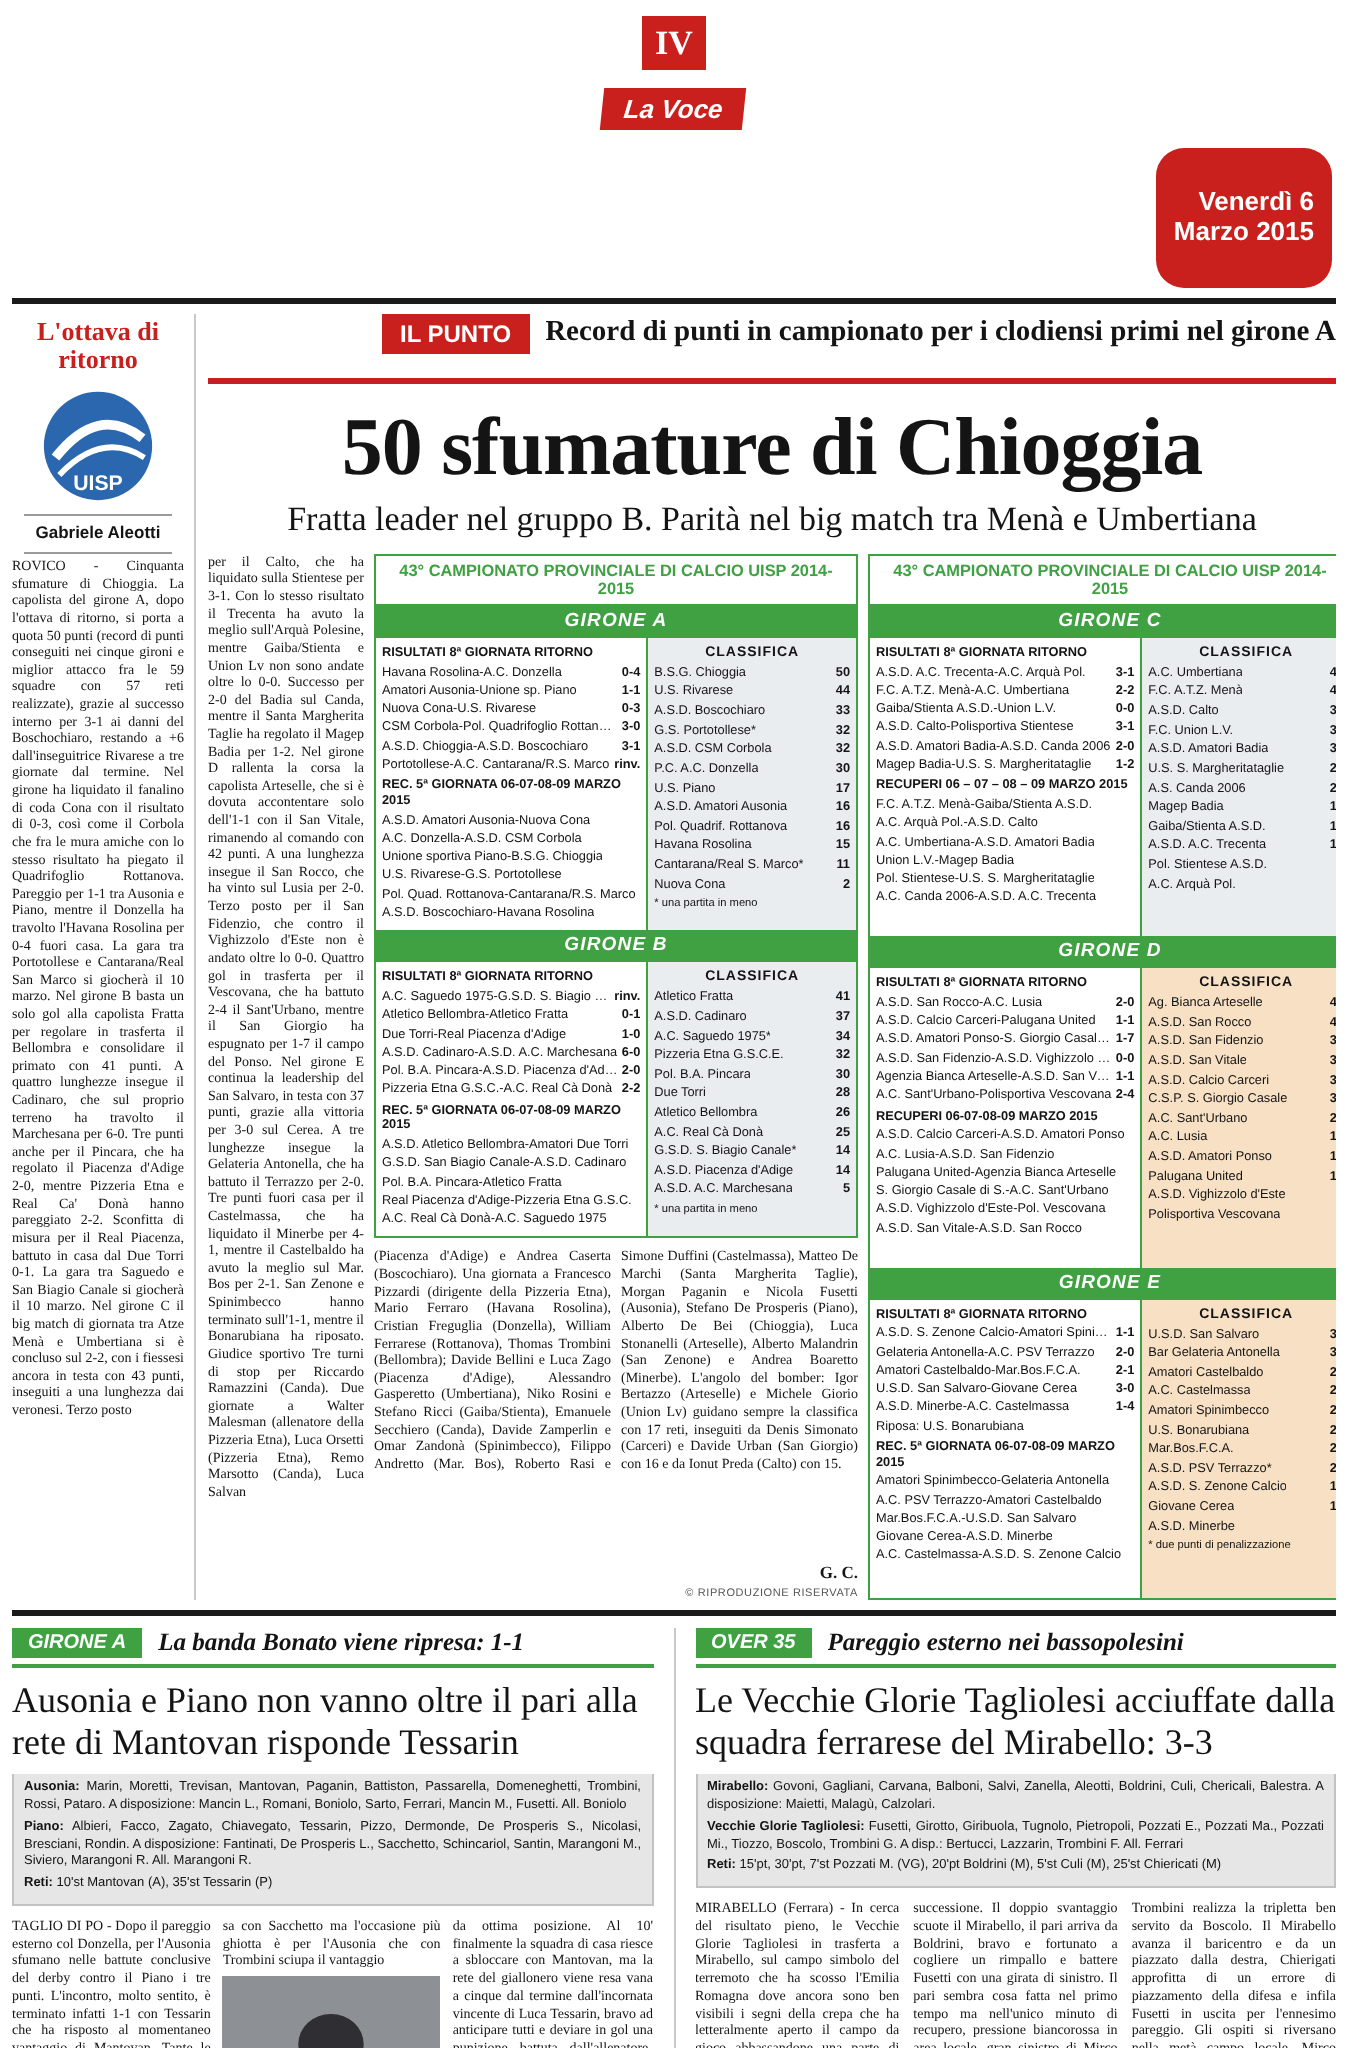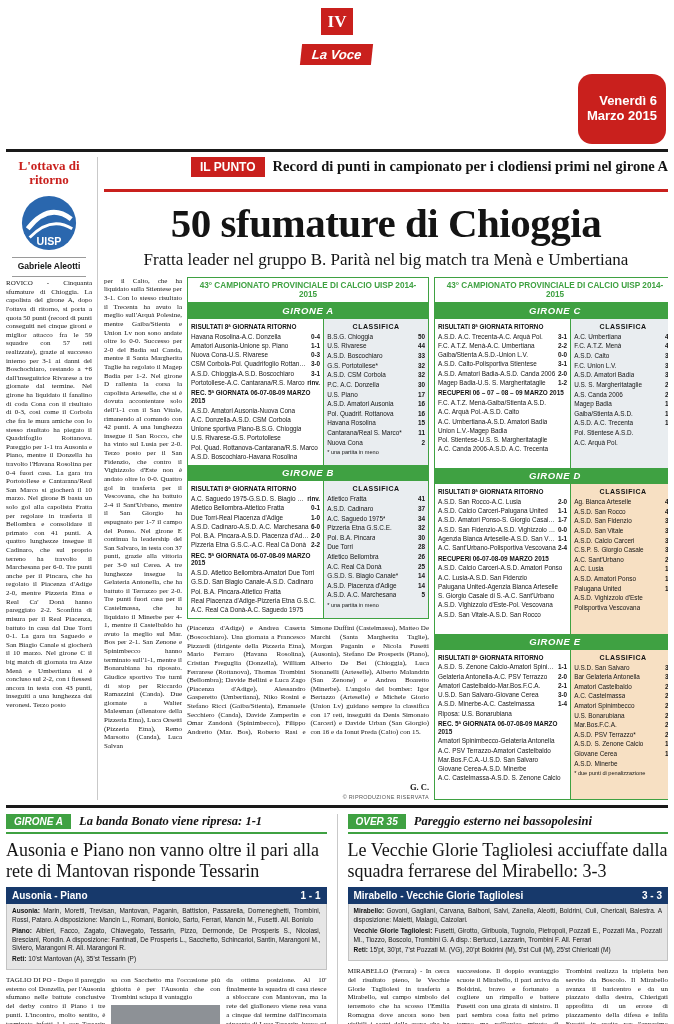--- a/index.html
+++ b/index.html
@@ -697,24 +697,20 @@
   <div class="bottom">
 
     <div class="bhalf">
       <div class="tagrow">
         <span class="tag">GIRONE A</span>
         <span class="tagline">La banda Bonato viene ripresa: 1-1</span>
       </div>
       <div class="bheadline">Ausonia e Piano non vanno oltre il pari alla rete di Mantovan risponde Tessarin</div>
 
       <div class="mbox">
-        <div class="mbox-head">
-          <span>Ausonia - Piano</span>
-          <span>1 - 1</span>
-        </div>
         <div class="mbox-body">
 
         <div class="mrow"><span class="lbl">Ausonia:</span> <span>Marin, Moretti, Trevisan, Mantovan, Paganin, Battiston, Passarella, Domeneghetti, Trombini, Rossi, Pataro. A disposizione: Mancin L., Romani, Boniolo, Sarto, Ferrari, Mancin M., Fusetti. All. Boniolo</span></div>
             <div class="mrow"><span class="lbl">Piano:</span> <span>Albieri, Facco, Zagato, Chiavegato, Tessarin, Pizzo, Dermonde, De Prosperis S., Nicolasi, Bresciani, Rondin. A disposizione: Fantinati, De Prosperis L., Sacchetto, Schincariol, Santin, Marangoni M., Siviero, Marangoni R. All. Marangoni R.</span></div>
             <div class="mrow"><span class="lbl">Reti:</span> <span>10'st Mantovan (A), 35'st Tessarin (P)</span></div>
           </div>
       </div>
 
       <div class="bl-article">
         <div class="bl-c bl-c1">TAGLIO DI PO - Dopo il pareggio esterno col Donzella, per l'Ausonia sfumano nelle battute conclusive del derby contro il Piano i tre punti. L'incontro, molto sentito, è terminato infatti 1-1 con Tessarin che ha risposto al momentaneo vantaggio di Mantovan. Tante le occasioni da gol in una partita che per lunghi tratti ha visto due squadre darsi battaglia concedendo rispettivamente ampio spazio alla manovra degli avversari. Al 5' tenta la botta da fuori Stefano De Prosperis ma Marin non si fa sorprendere. Al 25' bellissimo assist di Domeneghetti per Bresciani, il quale tutto solo in area si gira ma angola troppo il tiro e si divora un gol praticamente fatto. In avvio di ripresa il Piano colpisce una traver-</div>
@@ -738,24 +734,20 @@
     </div>
 
     <div class="bhalf right">
       <div class="tagrow">
         <span class="tag">OVER 35</span>
         <span class="tagline">Pareggio esterno nei bassopolesini</span>
       </div>
       <div class="bheadline">Le Vecchie Glorie Tagliolesi acciuffate dalla squadra ferrarese del Mirabello: 3-3</div>
 
       <div class="mbox">
-        <div class="mbox-head">
-          <span>Mirabello - Vecchie Glorie Tagliolesi</span>
-          <span>3 - 3</span>
-        </div>
         <div class="mbox-body">
 
         <div class="mrow"><span class="lbl">Mirabello:</span> <span>Govoni, Gagliani, Carvana, Balboni, Salvi, Zanella, Aleotti, Boldrini, Culi, Chericali, Balestra. A disposizione: Maietti, Malagù, Calzolari.</span></div>
             <div class="mrow"><span class="lbl">Vecchie Glorie Tagliolesi:</span> <span>Fusetti, Girotto, Giribuola, Tugnolo, Pietropoli, Pozzati E., Pozzati Ma., Pozzati Mi., Tiozzo, Boscolo, Trombini G. A disp.: Bertucci, Lazzarin, Trombini F. All. Ferrari</span></div>
             <div class="mrow"><span class="lbl">Reti:</span> <span>15'pt, 30'pt, 7'st Pozzati M. (VG), 20'pt Boldrini (M), 5'st Culi (M), 25'st Chiericati (M)</span></div>
           </div>
       </div>
 
       <div class="br-body">MIRABELLO (Ferrara) - In cerca del risultato pieno, le Vecchie Glorie Tagliolesi in trasferta a Mirabello, sul campo simbolo del terremoto che ha scosso l'Emilia Romagna dove ancora sono ben visibili i segni della crepa che ha letteralmente aperto il campo da gioco abbassandone una parte di circa 15 cm, hanno trovato sulla propria strada un avversario coriaceo, compatto e ottimamente disposto in campo. Il risultato finale di 3-3 rispecchia appieno i valori espressi. Dopo un salvataggio di Govoni in uscita su Trombini è lo stesso centravanti a portare in vantaggio i bianconeri in rapida successione. Il doppio svantaggio scuote il Mirabello, il pari arriva da Boldrini, bravo e fortunato a cogliere un rimpallo e battere Fusetti con una girata di sinistro. Il pari sembra cosa fatta nel primo tempo ma nell'unico minuto di recupero, pressione biancorossa in area locale, gran sinistro di Mirco Pozzati che Govoni devia sulla traversa, è lesto Trombini di testa a riportare avanti i suoi: 1-2. Il secondo tempo si apre con le Vecchie Glorie che cercano di controllare la gara, ma dopo pochi minuti ancora il pari di Culi in dubbia posizione di fuorigioco: 2-2. Non passano neanche due minuti e Trombini realizza la tripletta ben servito da Boscolo. Il Mirabello avanza il baricentro e da un piazzato dalla destra, Chierigati approfitta di un errore di piazzamento della difesa e infila Fusetti in uscita per l'ennesimo pareggio. Gli ospiti si riversano nella metà campo locale, Mirco Pozzati ha la palla del 3-4 dopo una gran azione personale, ma davanti a Govoni, complice un rimbalzo, calcia male e la palla sorvola la traversa. Le Vecchie Glorie Tagliolesi ospiteranno lunedì in casa il Runco.</div>
 

